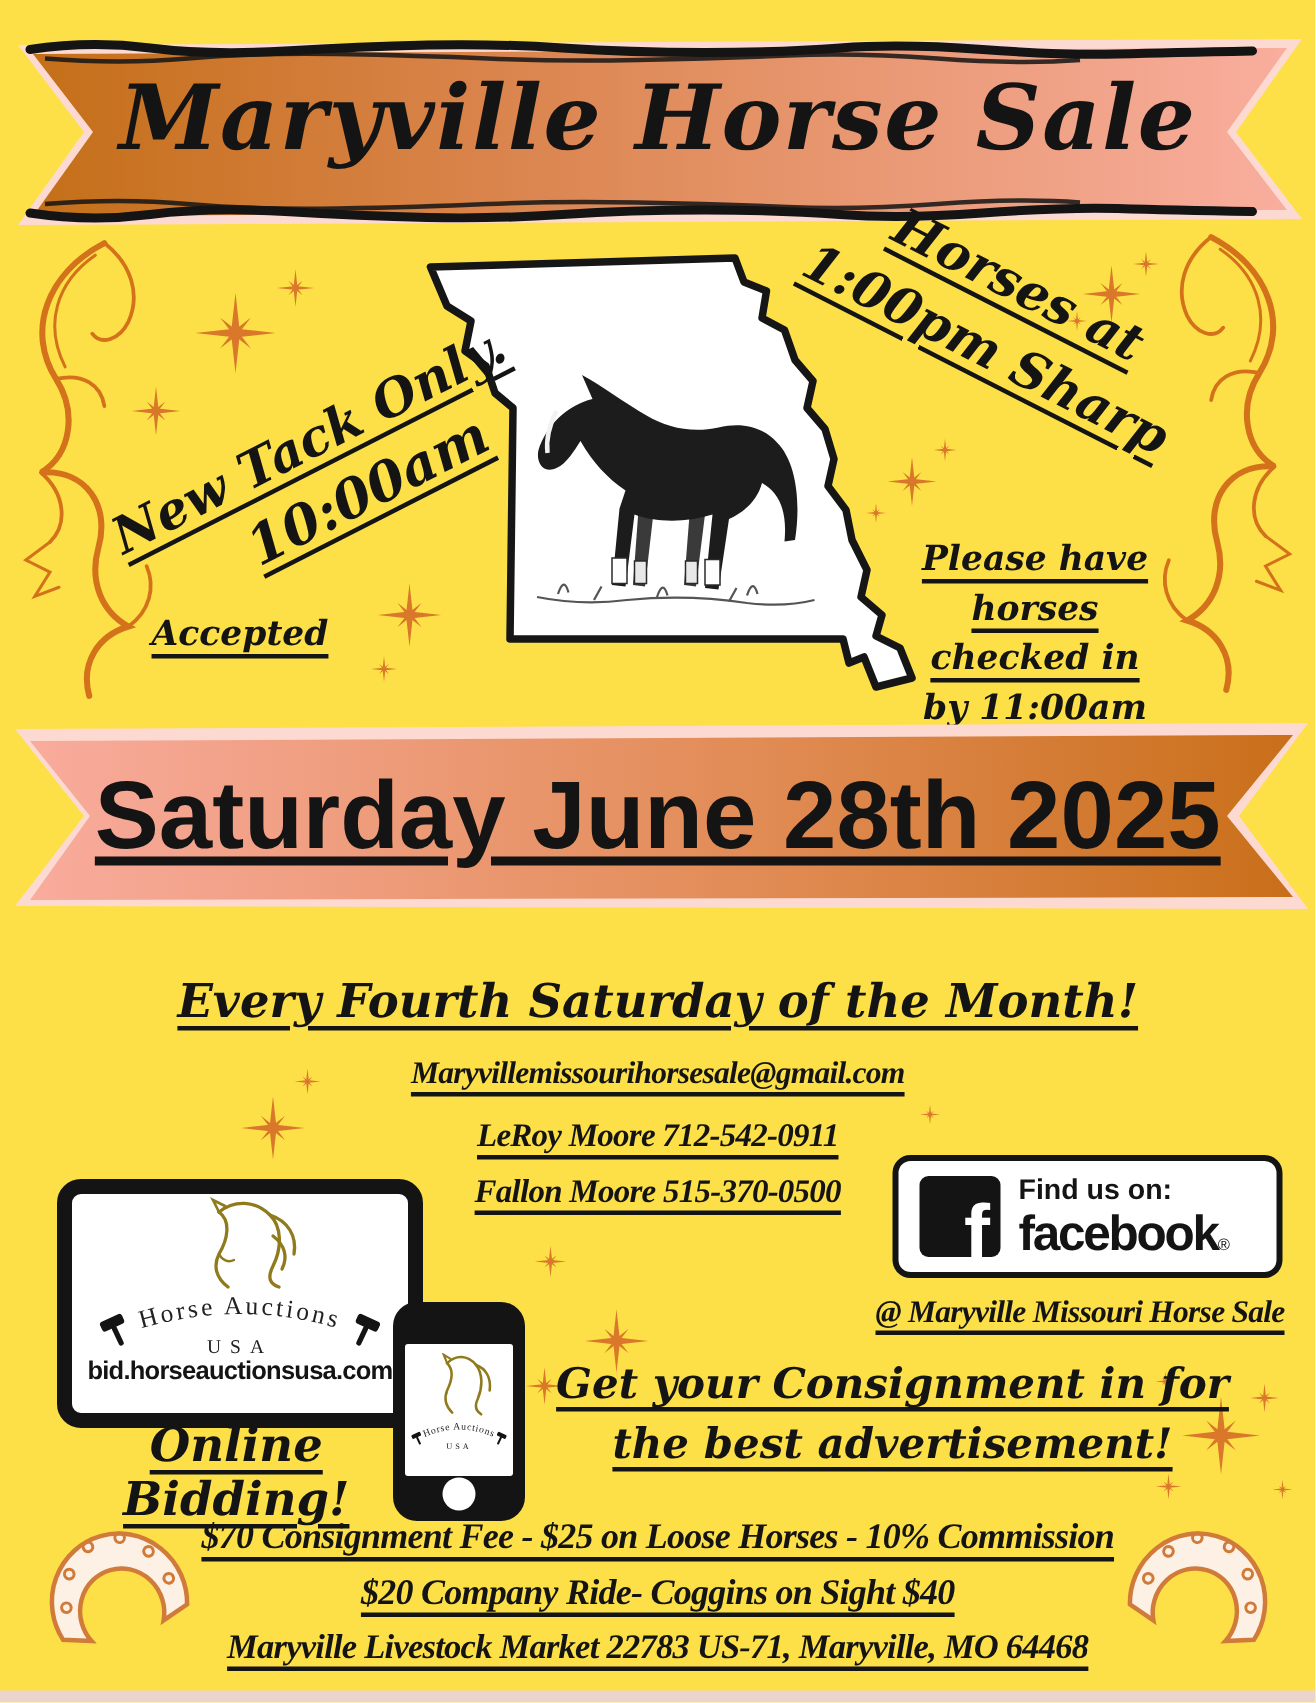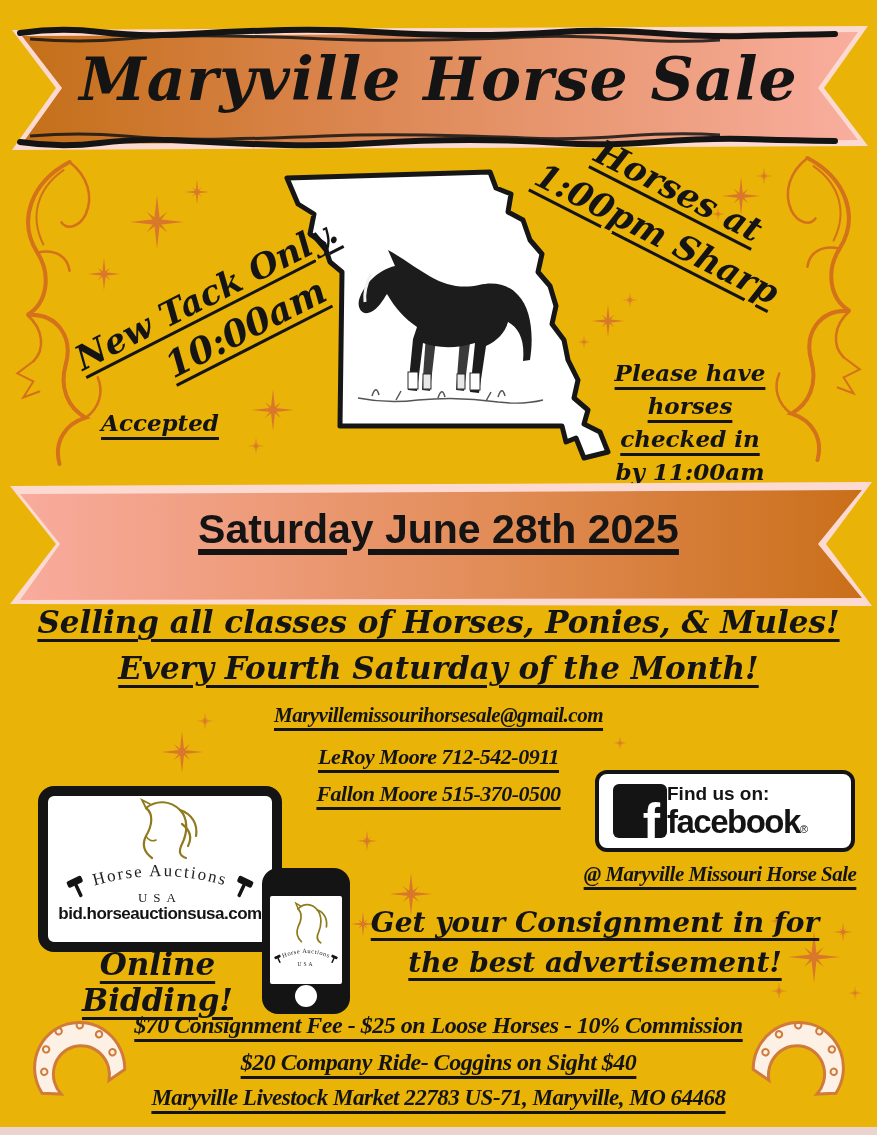--- a/index.html
+++ b/index.html
@@ -1,40 +1,40 @@
 <!DOCTYPE html>
 <html><head>
 <meta charset="utf-8">
 <style>
   html,body{margin:0;padding:0;background:#fff;}
-  #flyer{position:relative;width:877px;height:1135px;background:#eab308;overflow:hidden;
+  #flyer{position:relative;width:877px;height:1135px;background:#fde047;overflow:hidden;
          font-family:"Liberation Sans",sans-serif;color:#141414;}
   .abs{position:absolute;}
   .script{font-family:"DejaVu Serif",serif;font-style:italic;font-weight:bold;}
   .cond{font-family:Liberation Serif, serif;font-weight:700;font-style:italic;letter-spacing:-0.5px;}
   .u{text-decoration:underline;text-decoration-thickness:3px;text-underline-offset:6px;}
   .title{left:0;top:44px;width:877px;text-align:center;font-size:60px;letter-spacing:1px;}
-  .date-text{left:0;top:506px;width:877px;text-align:center;font-size:41px;font-weight:700;
+  .date-text{left:0;top:506px;width:877px;text-align:center;font-size:64px;font-weight:700;
              font-style:normal;letter-spacing:0px;text-decoration:underline;
              text-decoration-thickness:6px;text-underline-offset:6px;}
   .rot-left{left:52px;top:272px;width:330px;transform:rotate(-27deg);text-align:center;}
   .rot-left .l1{font-size:34px;}
   .rot-left .l2{font-size:36px;margin-top:6px;padding-left:40px;}
   .rot-right{left:508px;top:168px;width:320px;transform:rotate(27deg);text-align:center;}
   .rot-right .l1{font-size:34px;}
   .rot-right .l2{font-size:34px;margin-top:8px;}
   .saddles{left:70px;top:406px;width:180px;text-align:center;font-size:23px;line-height:34px;}
   .checkin{left:585px;top:356px;width:210px;text-align:center;font-size:23px;line-height:33px;}
   .line-block{left:0;width:877px;text-align:center;}
   .fb-badge{left:595px;top:770px;width:260px;height:82px;border:4px solid #141414;border-radius:12px;
             background:#fff;display:flex;align-items:center;box-sizing:border-box;}
   .fb-square{width:54px;height:54px;background:#141414;border-radius:6px;margin-left:14px;
              color:#fff;overflow:hidden;position:relative;flex:0 0 auto;}
   .fb-square span{position:absolute;right:7px;bottom:-14px;font-size:52px;font-weight:700;}
-  .fb-words{line-height:1;}
+  .fb-words{margin-left:12px;line-height:1;}
   .fb-find{font-size:19px;font-weight:700;}
   .fb-brand{font-size:33px;font-weight:700;letter-spacing:-1.5px;margin-top:2px;}
   .fb-reg{font-size:11px;font-weight:400;vertical-align:baseline;}
   .tablet{left:38px;top:786px;width:244px;height:166px;background:#fff;border:10px solid #141414;
           border-radius:16px;box-sizing:border-box;}
   .phone{left:262px;top:868px;width:88px;height:146px;background:#141414;border-radius:16px;}
   .phone-screen{position:absolute;left:8px;top:28px;width:72px;height:88px;background:#fff;border-radius:2px;}
   .home-btn{position:absolute;left:33px;bottom:7px;width:22px;height:22px;background:#fff;border-radius:50%;}
   .site{font-weight:700;font-style:normal;font-size:17px;letter-spacing:-0.5px;text-align:center;margin-top:0px;}
   .online{left:40px;top:946px;width:235px;text-align:center;font-size:31px;}
@@ -169,21 +169,20 @@
         <stop offset="0" stop-color="#f9ab9d"></stop>
         <stop offset="0.6" stop-color="#e08a52"></stop>
         <stop offset="1" stop-color="#c96f1a"></stop>
       </linearGradient>
     </defs>
     <polygon points="10,4 872,0 826,62 872,124 10,122 56,62" fill="#fcdad2"></polygon>
     <polygon points="20,12 862,8 818,62 862,116 20,118 60,62" fill="url(#gradDate)"></polygon>
   </svg>
   <div class="abs date-text">Saturday June 28th 2025</div>
 
-  <div class="abs script line-block u" style="top:604px;font-size:31px;">Selling all classes of Horses, Ponies, &amp; Mules!</div>
   <div class="abs script line-block u" style="top:650px;font-size:31px;">Every Fourth Saturday of the Month!</div>
   <div class="abs cond line-block u" style="top:703px;font-size:21px;">Maryvillemissourihorsesale@gmail.com</div>
   <div class="abs cond line-block u" style="top:744px;font-size:22px;">LeRoy Moore 712-542-0911</div>
   <div class="abs cond line-block u" style="top:781px;font-size:22px;">Fallon Moore 515-370-0500</div>
 
   <div class="abs fb-badge">
     <div class="fb-square">
         <span>f</span>
       </div>
     <div class="fb-words">

